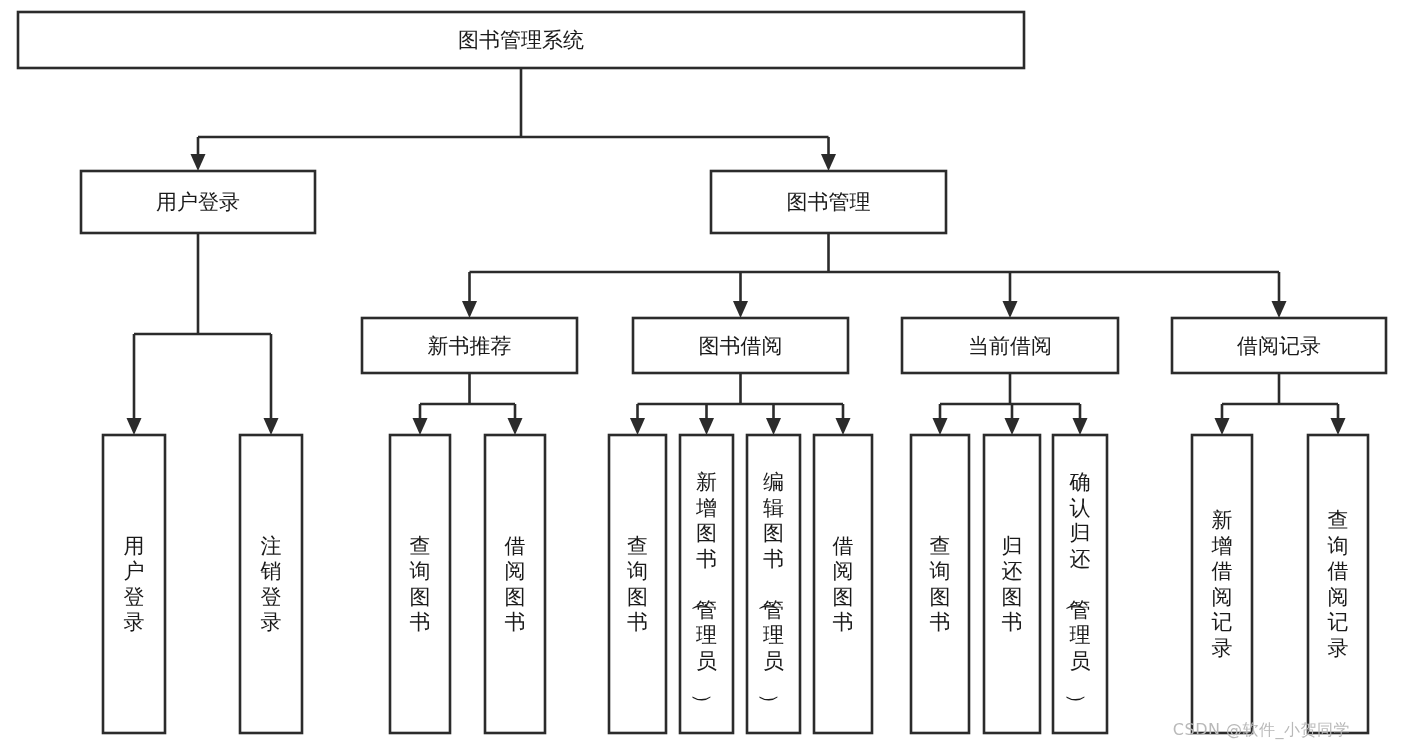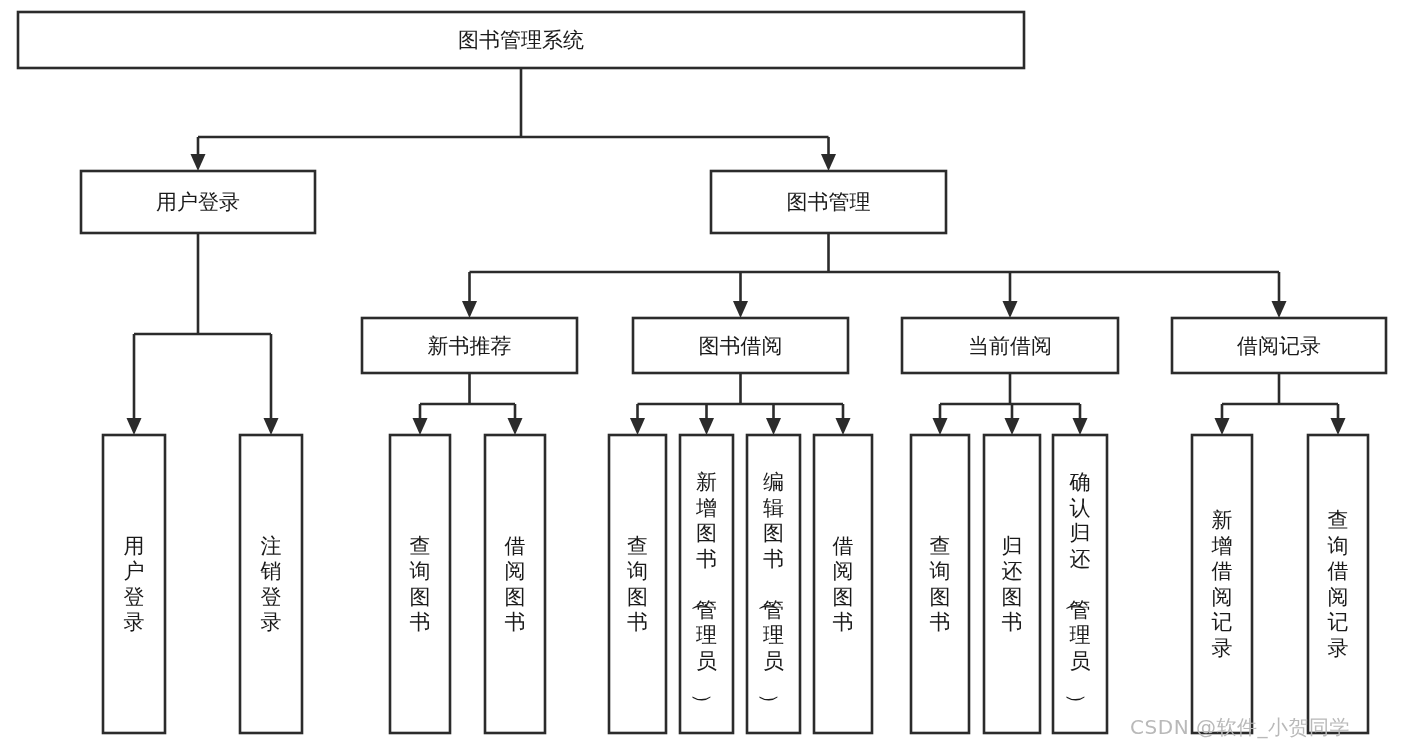--- a/index.html
+++ b/index.html
@@ -54,21 +54,21 @@
     font-family: "DejaVu Sans", "Liberation Sans", sans-serif;
     font-size: 21px;
     fill: #1a1a1a;
     text-anchor: middle;
   }
   .watermark-text {
     position: absolute;
     right: 14px;
     bottom: 6px;
     font-family: "DejaVu Sans", "Liberation Sans", sans-serif;
-    font-size: 20px;
+    font-size: 16px;
     color: #b9b9b9;
     white-space: nowrap;
     letter-spacing: 0.5px;
     user-select: none;
   }
 </style>
 </head>
 <body>
 
 <div id="diagram-root">

